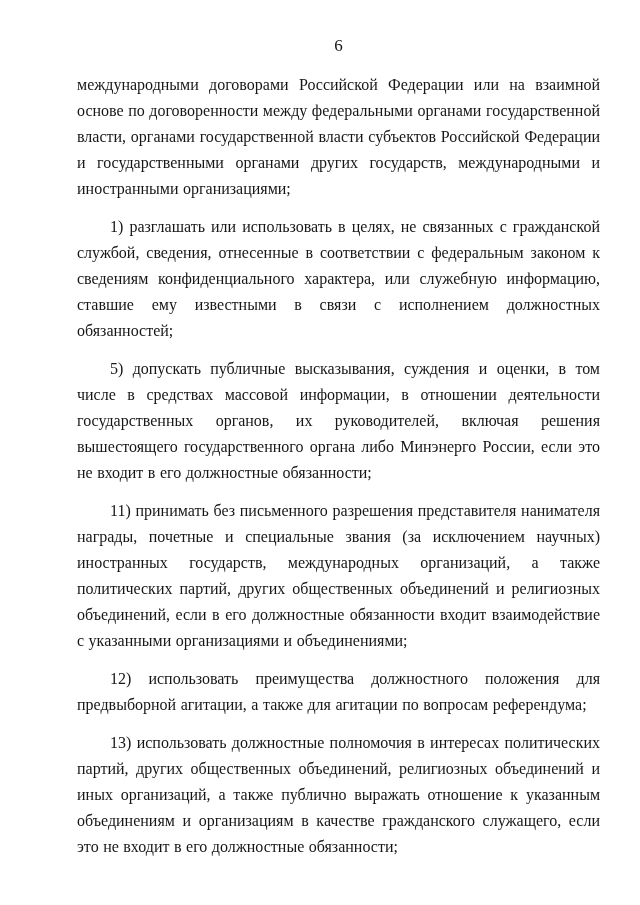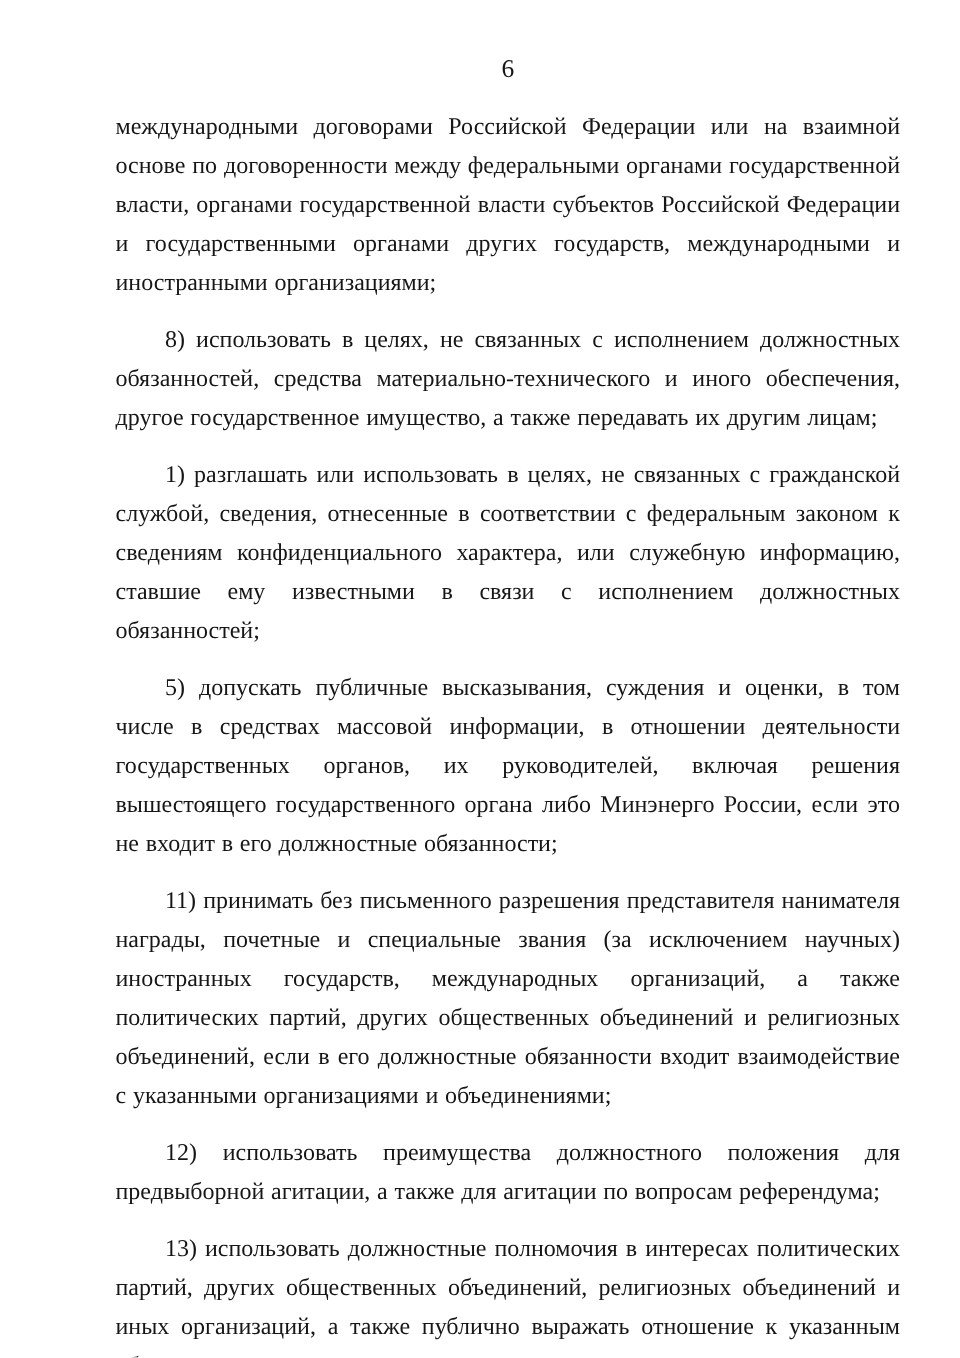--- a/index.html
+++ b/index.html
@@ -44,20 +44,19 @@
     text-indent: 0;
   }
 </style>
 </head>
 <body>
 
 <div class="page">
   <div class="page-number">6</div>
   <div class="text-block">
     <p class="para no-indent">международными договорами Российской Федерации или на взаимной основе по договоренности между федеральными органами государственной власти, органами государственной власти субъектов Российской Федерации и государственными органами других государств, международными и иностранными организациями;</p>
-    <p class="para">8) использовать в целях, не связанных с исполнением должностных обязанностей, средства материально-технического и иного обеспечения, другое государственное имущество, а также передавать их другим лицам;</p>
     <p class="para">1) разглашать или использовать в целях, не связанных с гражданской службой, сведения, отнесенные в соответствии с федеральным законом к сведениям конфиденциального характера, или служебную информацию, ставшие ему известными в связи с исполнением должностных обязанностей;</p>
     <p class="para">5) допускать публичные высказывания, суждения и оценки, в том числе в средствах массовой информации, в отношении деятельности государственных органов, их руководителей, включая решения вышестоящего государственного органа либо Минэнерго России, если это не входит в его должностные обязанности;</p>
     <p class="para">11) принимать без письменного разрешения представителя нанимателя награды, почетные и специальные звания (за исключением научных) иностранных государств, международных организаций, а также политических партий, других общественных объединений и религиозных объединений, если в его должностные обязанности входит взаимодействие с указанными организациями и объединениями;</p>
     <p class="para">12) использовать преимущества должностного положения для предвыборной агитации, а также для агитации по вопросам референдума;</p>
     <p class="para">13) использовать должностные полномочия в интересах политических партий, других общественных объединений, религиозных объединений и иных организаций, а также публично выражать отношение к указанным объединениям и организациям в качестве гражданского служащего, если это не входит в его должностные обязанности;</p>
   </div>
 </div>
 
 </body></html>

